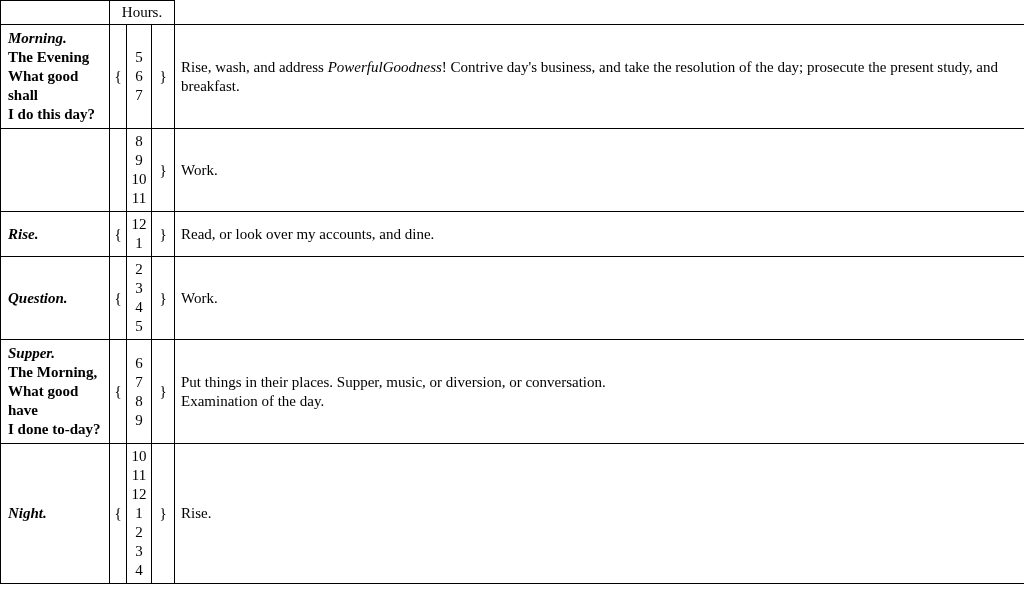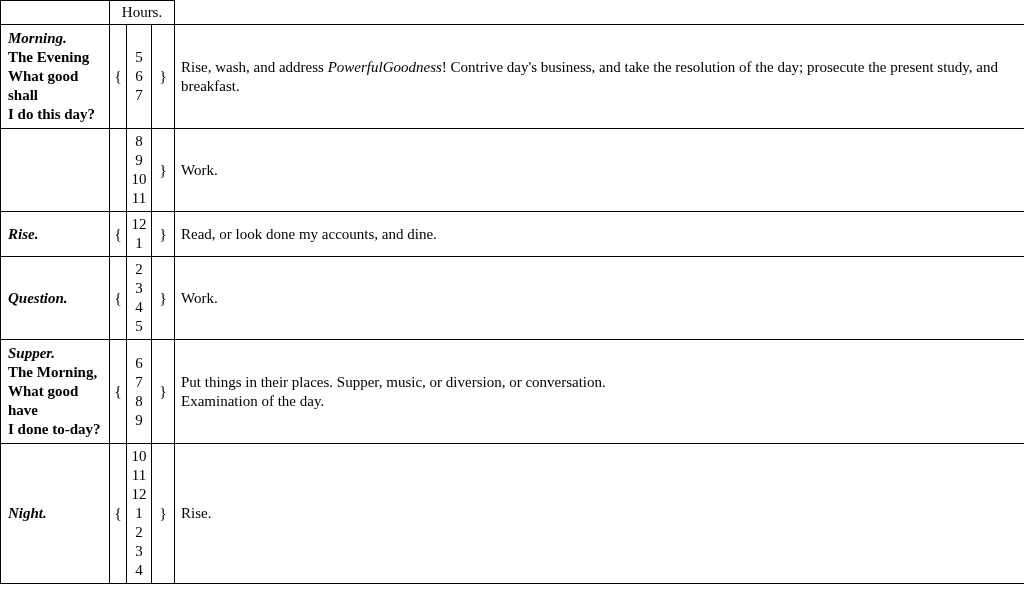--- a/index.html
+++ b/index.html
@@ -102,21 +102,21 @@
         <td class="bordered period-cell">
           <div class="line"><span class="italic">Rise.</span></div>
         </td>
         <td class="bordered brace">{</td>
         <td class="bordered hours-cell">
           <div class="line">12</div>
           <div class="line">1</div>
         </td>
         <td class="bordered brace">}</td>
         <td class="bordered activity-cell">
-          <div class="line"><span>Read, or look done my accounts, and dine.</span></div>
+          <div class="line"><span>Read, or look over my accounts, and dine.</span></div>
         </td>
       </tr>
       <tr>
         <td class="bordered period-cell">
           <div class="line"><span class="italic">Question.</span></div>
         </td>
         <td class="bordered brace">{</td>
         <td class="bordered hours-cell">
           <div class="line">2</div>
           <div class="line">3</div>

